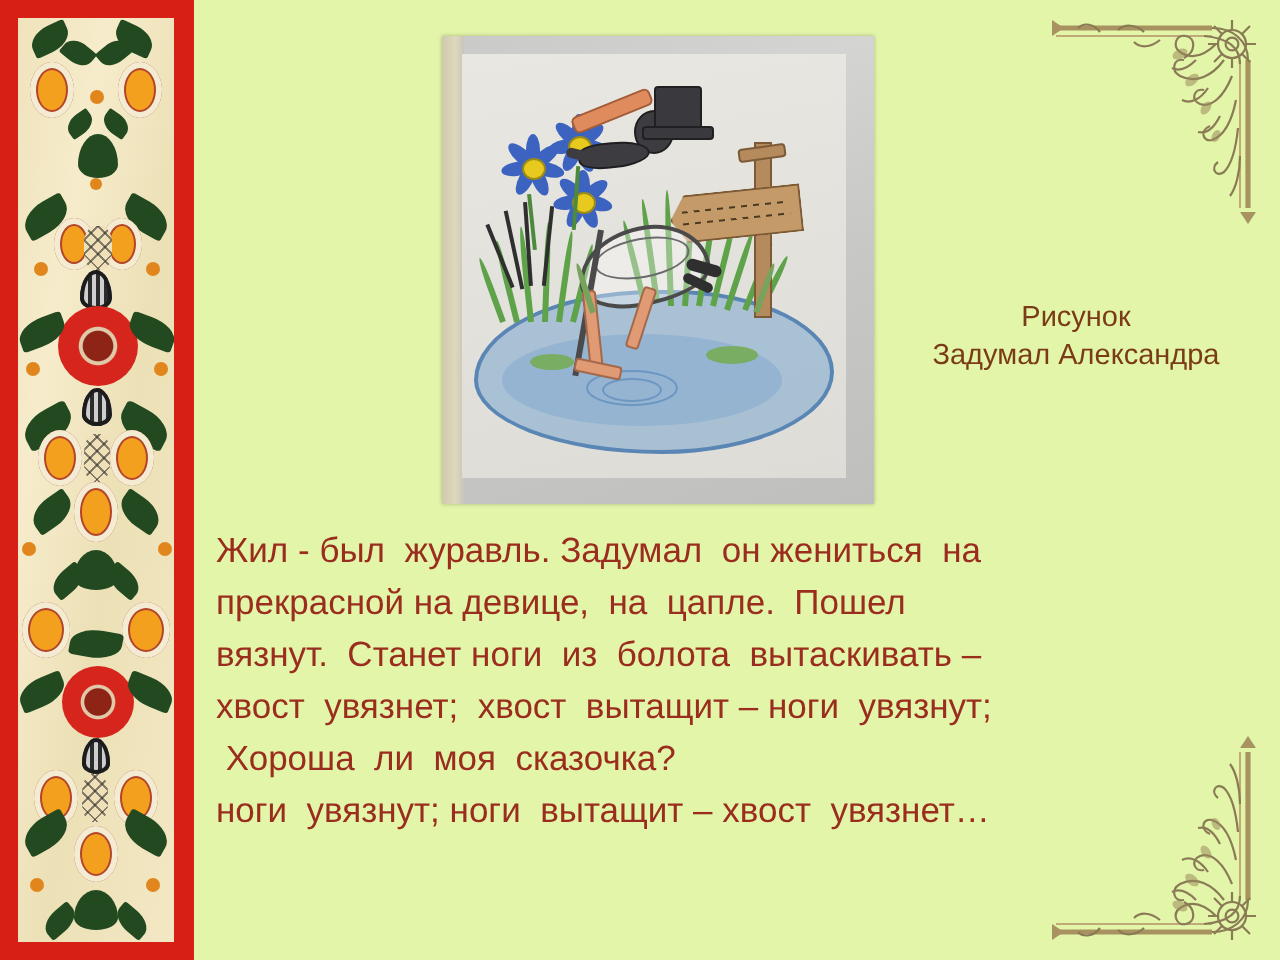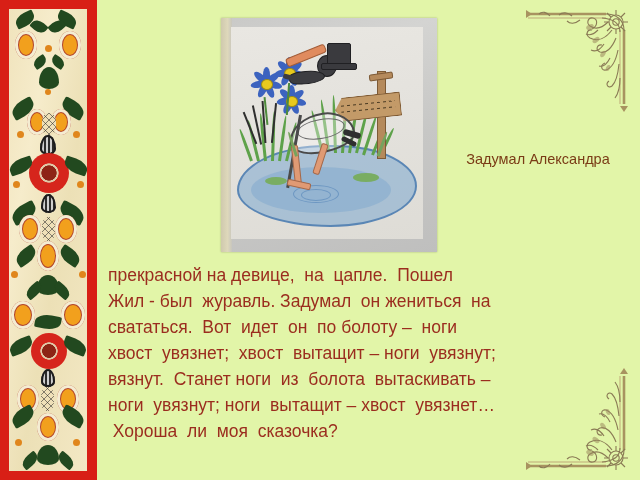--- a/index.html
+++ b/index.html
@@ -481,26 +481,26 @@
       <div class="drw leg" style="left:62px; top:118px; width:5px; height:40px; border-radius:2px; transform:rotate(-6deg);"></div>
       <div class="drw leg" style="left:86px; top:116px; width:5px; height:30px; border-radius:2px; transform:rotate(18deg);"></div>
       <div class="drw leg" style="left:56px; top:154px; width:22px; height:5px; border-radius:2px; transform:rotate(12deg);"></div>
 
       <div class="drw reed" style="left:60px; top:104px; width:3px; height:26px; transform:rotate(-18deg);"></div>
       <div class="drw reed" style="left:150px; top:104px; width:3px; height:26px; transform:rotate(20deg);"></div>
     </div>
   </div>
 
   <div id="photo-caption">
+    <span class="cap-line">Рисунок</span>
     <span class="cap-line">Задумал Александра</span>
   </div>
 
   <div id="story-text">
+    <span class="line">Жил - был  журавль. Задумал  он жениться  на</span>
     <span class="line">прекрасной на девице,  на  цапле.  Пошел</span>
-    <span class="line">Жил - был  журавль. Задумал  он жениться  на</span>
-    <span class="line">свататься.  Вот  идет  он  по болоту –  ноги</span>
+    <span class="line">вязнут.  Станет ноги  из  болота  вытаскивать –</span>
     <span class="line">хвост  увязнет;  хвост  вытащит – ноги  увязнут;</span>
-    <span class="line">вязнут.  Станет ноги  из  болота  вытаскивать –</span>
+    <span class="line"> Хороша  ли  моя  сказочка?</span>
     <span class="line">ноги  увязнут; ноги  вытащит – хвост  увязнет…</span>
-    <span class="line"> Хороша  ли  моя  сказочка?</span>
   </div>
 
 </div>
 
 </body></html>

